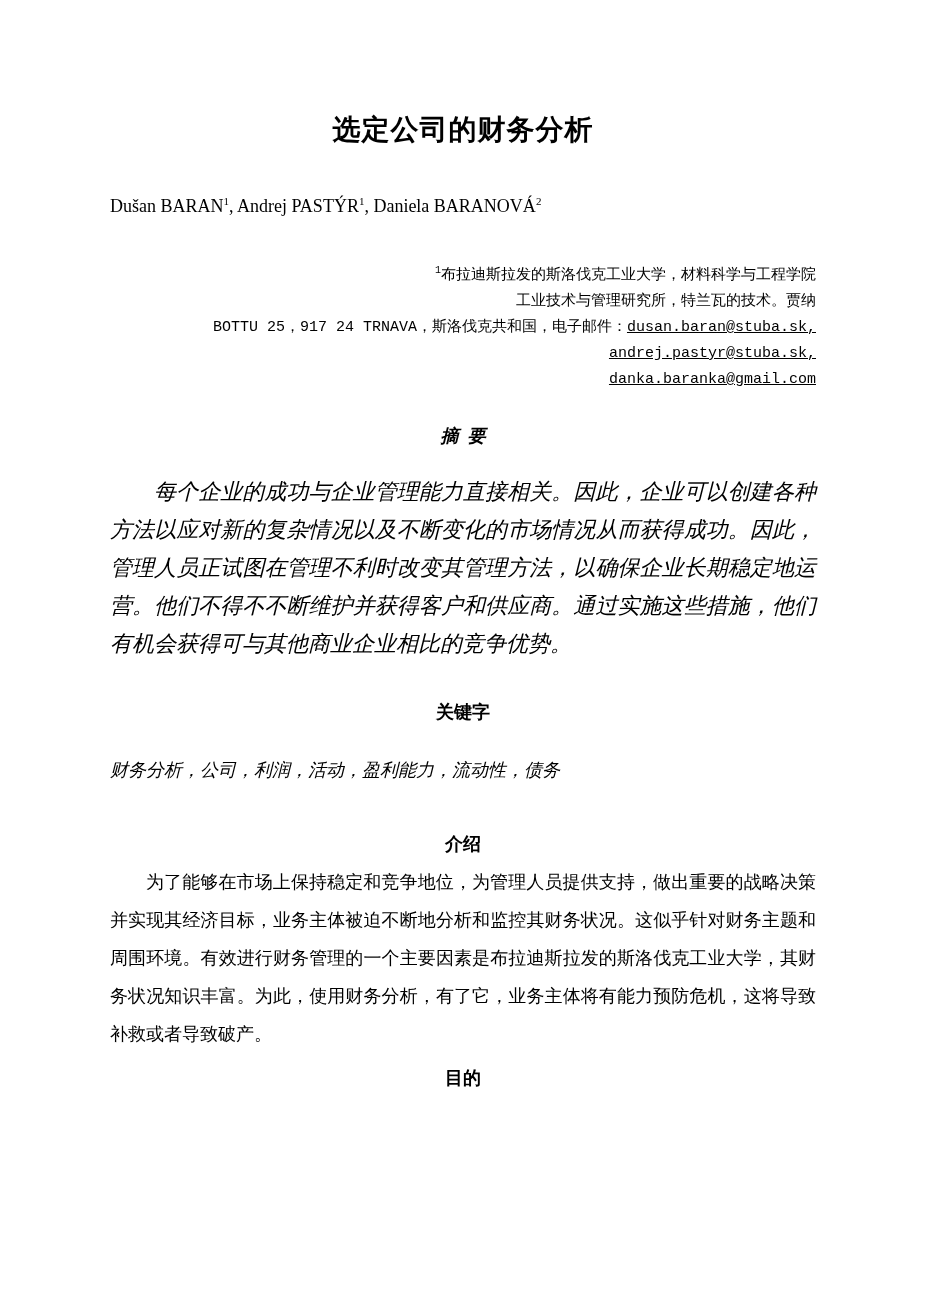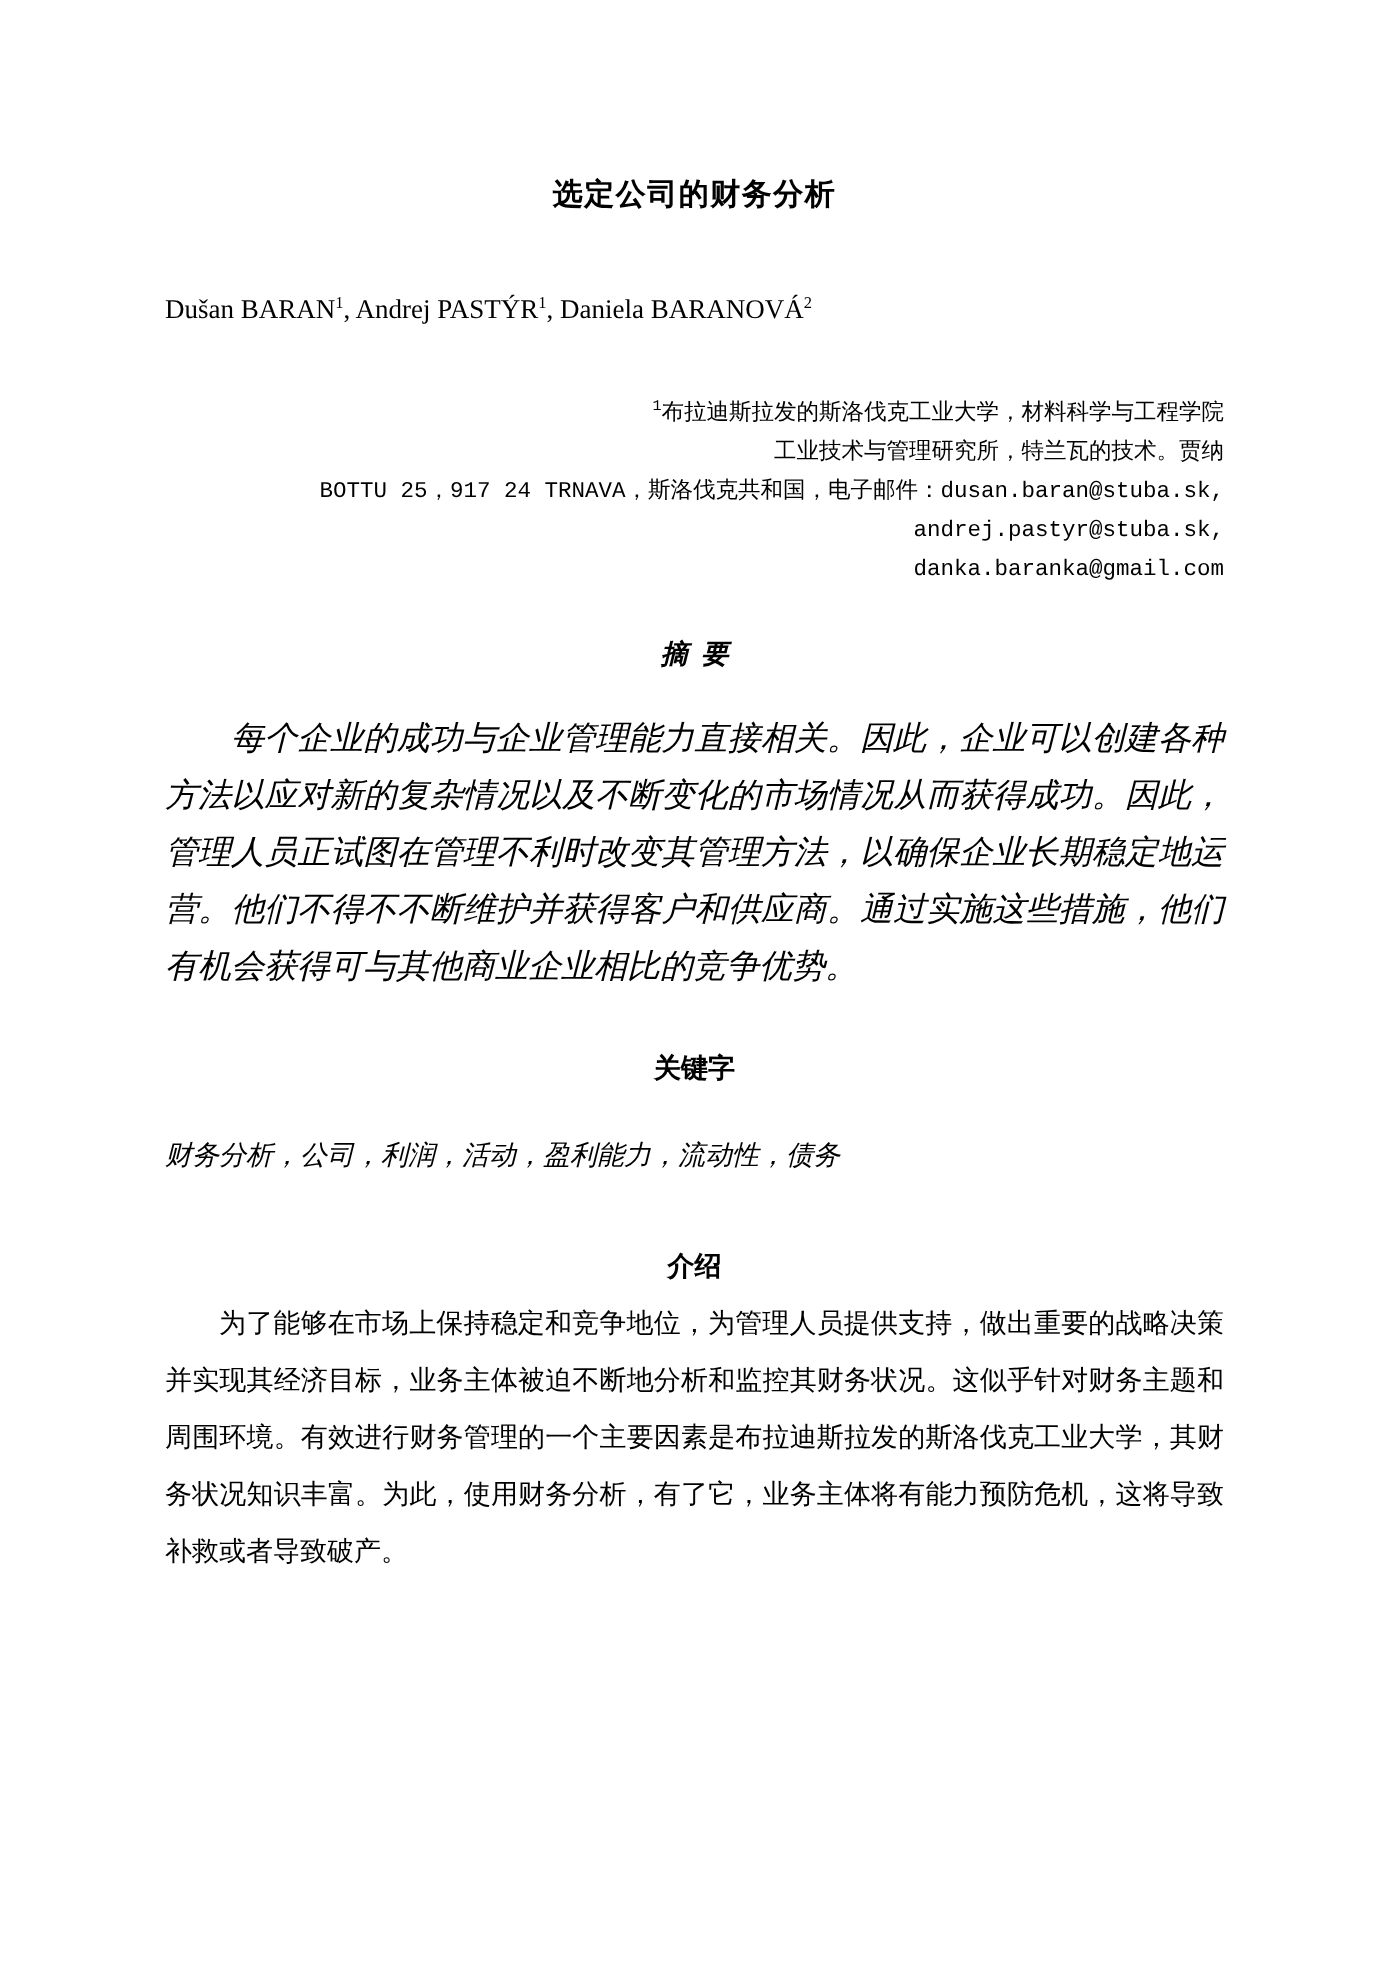--- a/index.html
+++ b/index.html
@@ -14,21 +14,21 @@
     margin: 0 auto;
     background: #ffffff;
     box-sizing: border-box;
     padding: 115px 110px 0 110px;
     overflow: hidden;
     font-family: "Liberation Serif", "DejaVu Serif", serif;
     color: #000000;
   }
   .title {
     margin: 0;
-    font-size: 20px;
+    font-size: 28px;
     line-height: 30px;
     font-weight: bold;
     text-align: center;
     letter-spacing: 1px;
     white-space: pre-wrap;
   }
   .authors {
     margin: 50px 0 12px 0;
     font-size: 18px;
     line-height: 22px;
@@ -47,20 +47,21 @@
   }
   .affil-line {
     margin: 0;
   }
   .affil-line sup {
     font-size: 10px;
     line-height: 0;
   }
   .email {
     color: #000000;
+    text-decoration: underline;
     cursor: pointer;
   }
   .section-heading {
     margin: 0;
     font-size: 18px;
     line-height: 22px;
     font-weight: bold;
     text-align: center;
     white-space: pre-wrap;
   }
@@ -115,14 +116,15 @@
 
   <h2 class="section-heading heading-keywords">关键字</h2>
 
   <p class="keywords">财务分析，公司，利润，活动，盈利能力，流动性，债务</p>
 
   <h2 class="section-heading heading-intro">介绍</h2>
 
 
   <p class="body-para para-2">为了能够在市场上保持稳定和竞争地位，为管理人员提供支持，做出重要的战略决策并实现其经济目标，业务主体被迫不断地分析和监控其财务状况。这似乎针对财务主题和周围环境。有效进行财务管理的一个主要因素是布拉迪斯拉发的斯洛伐克工业大学，其财务状况知识丰富。为此，使用财务分析，有了它，业务主体将有能力预防危机，这将导致补救或者导致破产。</p>
 
+  <h2 class="section-heading heading-purpose">目的</h2>
 
 </div>
 
 </body></html>

